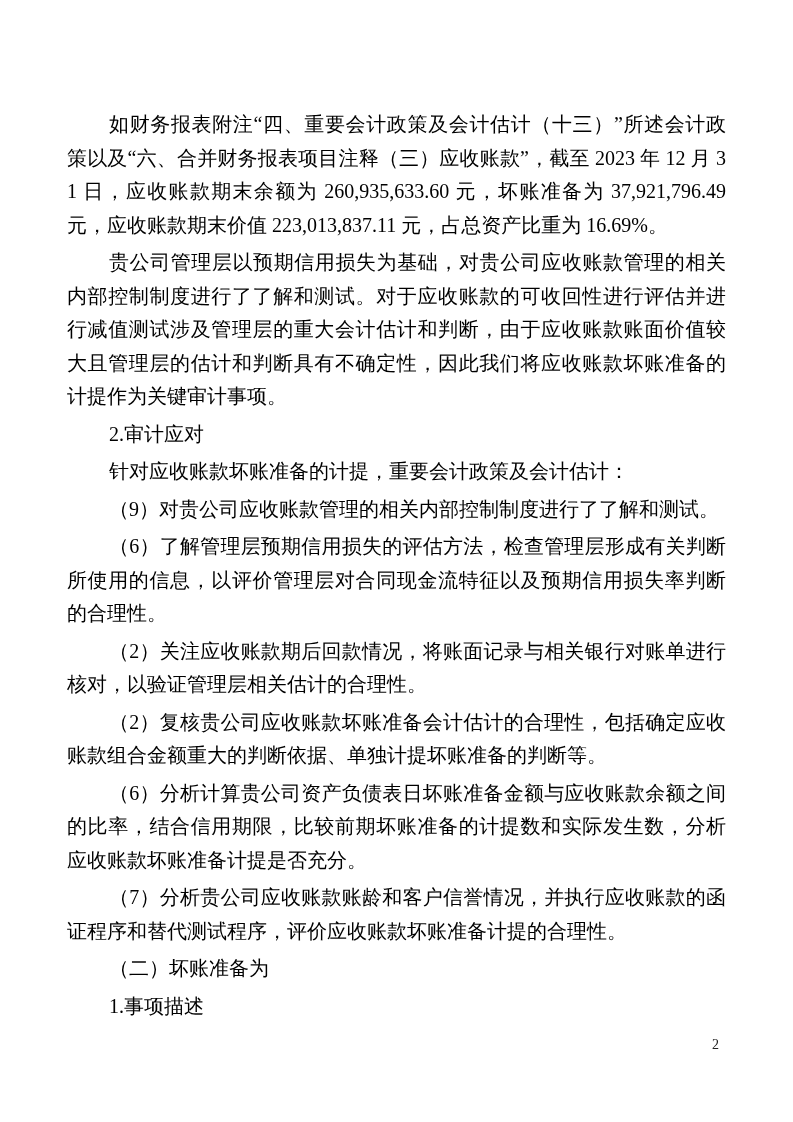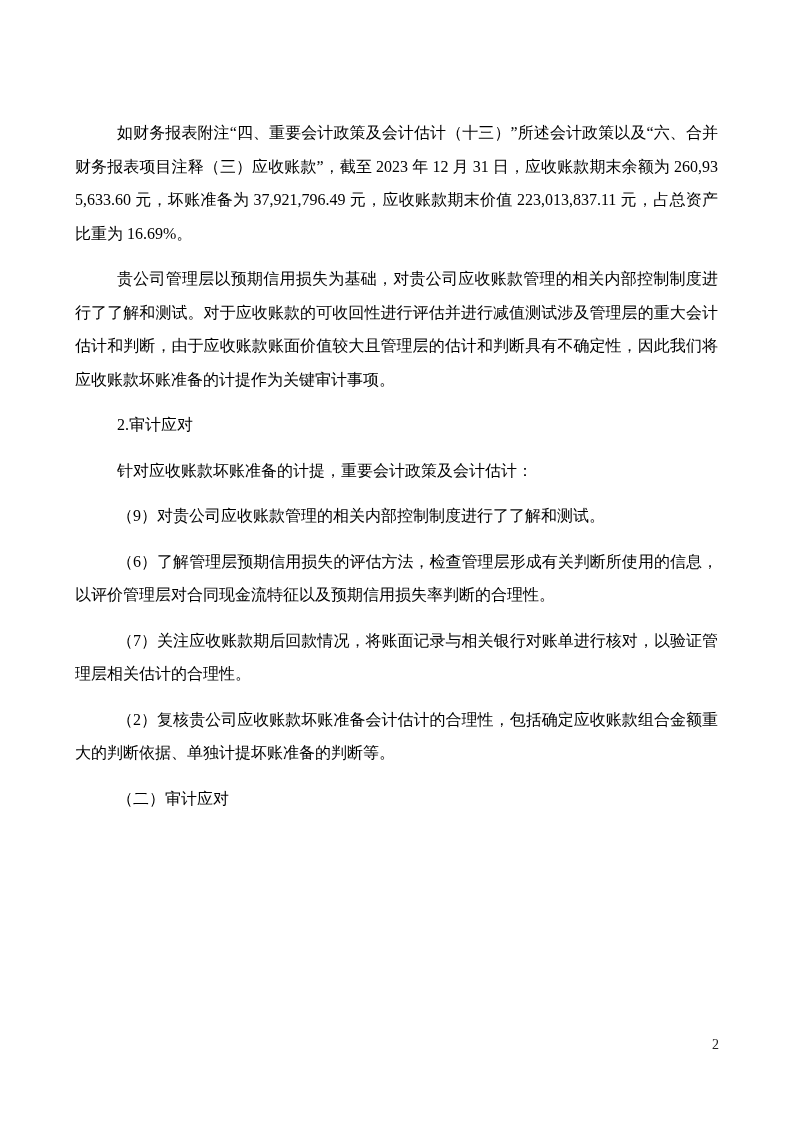--- a/index.html
+++ b/index.html
@@ -18,22 +18,22 @@
     font-family: "Liberation Serif", "DejaVu Serif", serif;
     color: #000000;
   }
   .content {
     position: absolute;
     top: 104px;
     left: 63px;
     width: 667px;
   }
   .para {
-    margin: 12px;
-    font-size: 16px;
+    margin: 4px;
+    font-size: 20px;
     line-height: 33.5px;
     text-align: justify;
     text-justify: inter-ideograph;
     text-indent: 42px;
     word-break: break-all;
     letter-spacing: 0;
   }
   .page-footer {
     position: absolute;
     top: 1036px;
@@ -47,18 +47,21 @@
 <body>
 
 <div class="page">
   <div class="content">
     <p class="para">如财务报表附注“四、重要会计政策及会计估计（十三）”所述会计政策以及“六、合并财务报表项目注释（三）应收账款”，截至 2023 年 12 月 31 日，应收账款期末余额为 260,935,633.60 元，坏账准备为 37,921,796.49 元，应收账款期末价值 223,013,837.11 元，占总资产比重为 16.69%。</p>
     <p class="para">贵公司管理层以预期信用损失为基础，对贵公司应收账款管理的相关内部控制制度进行了了解和测试。对于应收账款的可收回性进行评估并进行减值测试涉及管理层的重大会计估计和判断，由于应收账款账面价值较大且管理层的估计和判断具有不确定性，因此我们将应收账款坏账准备的计提作为关键审计事项。</p>
     <p class="para">2.审计应对</p>
     <p class="para">针对应收账款坏账准备的计提，重要会计政策及会计估计：</p>
     <p class="para">（9）对贵公司应收账款管理的相关内部控制制度进行了了解和测试。</p>
     <p class="para">（6）了解管理层预期信用损失的评估方法，检查管理层形成有关判断所使用的信息，以评价管理层对合同现金流特征以及预期信用损失率判断的合理性。</p>
-    <p class="para">（7）关注应收账款期后回款情况，将账面记录与相关银行对账单进行核对，以验证管理层相关估计的合理性。</p>
+    <p class="para">（2）关注应收账款期后回款情况，将账面记录与相关银行对账单进行核对，以验证管理层相关估计的合理性。</p>
     <p class="para">（2）复核贵公司应收账款坏账准备会计估计的合理性，包括确定应收账款组合金额重大的判断依据、单独计提坏账准备的判断等。</p>
-    <p class="para">（二）审计应对</p>
+    <p class="para">（6）分析计算贵公司资产负债表日坏账准备金额与应收账款余额之间的比率，结合信用期限，比较前期坏账准备的计提数和实际发生数，分析应收账款坏账准备计提是否充分。</p>
+    <p class="para">（7）分析贵公司应收账款账龄和客户信誉情况，并执行应收账款的函证程序和替代测试程序，评价应收账款坏账准备计提的合理性。</p>
+    <p class="para">（二）坏账准备为</p>
+    <p class="para">1.事项描述</p>
   </div>
   <div class="page-footer">2</div>
 </div>
 
 </body></html>

